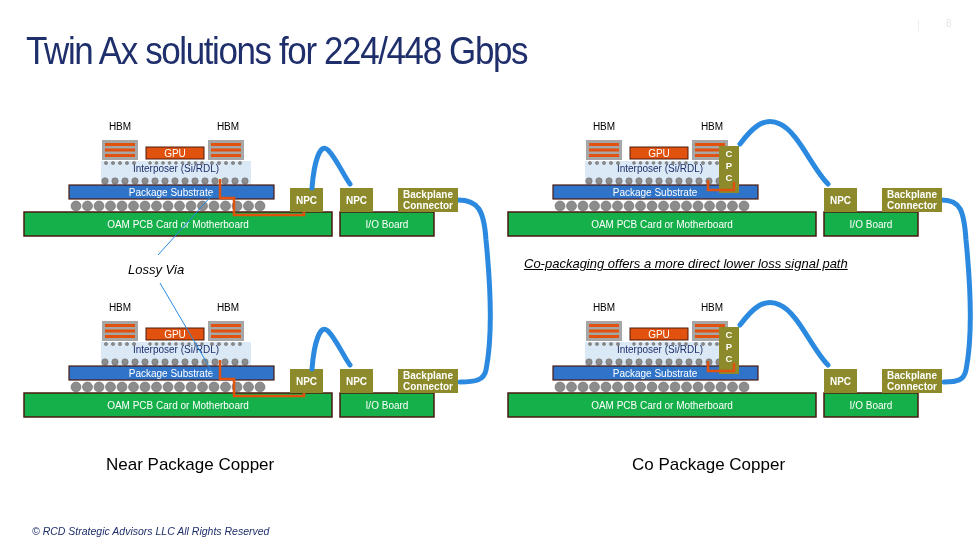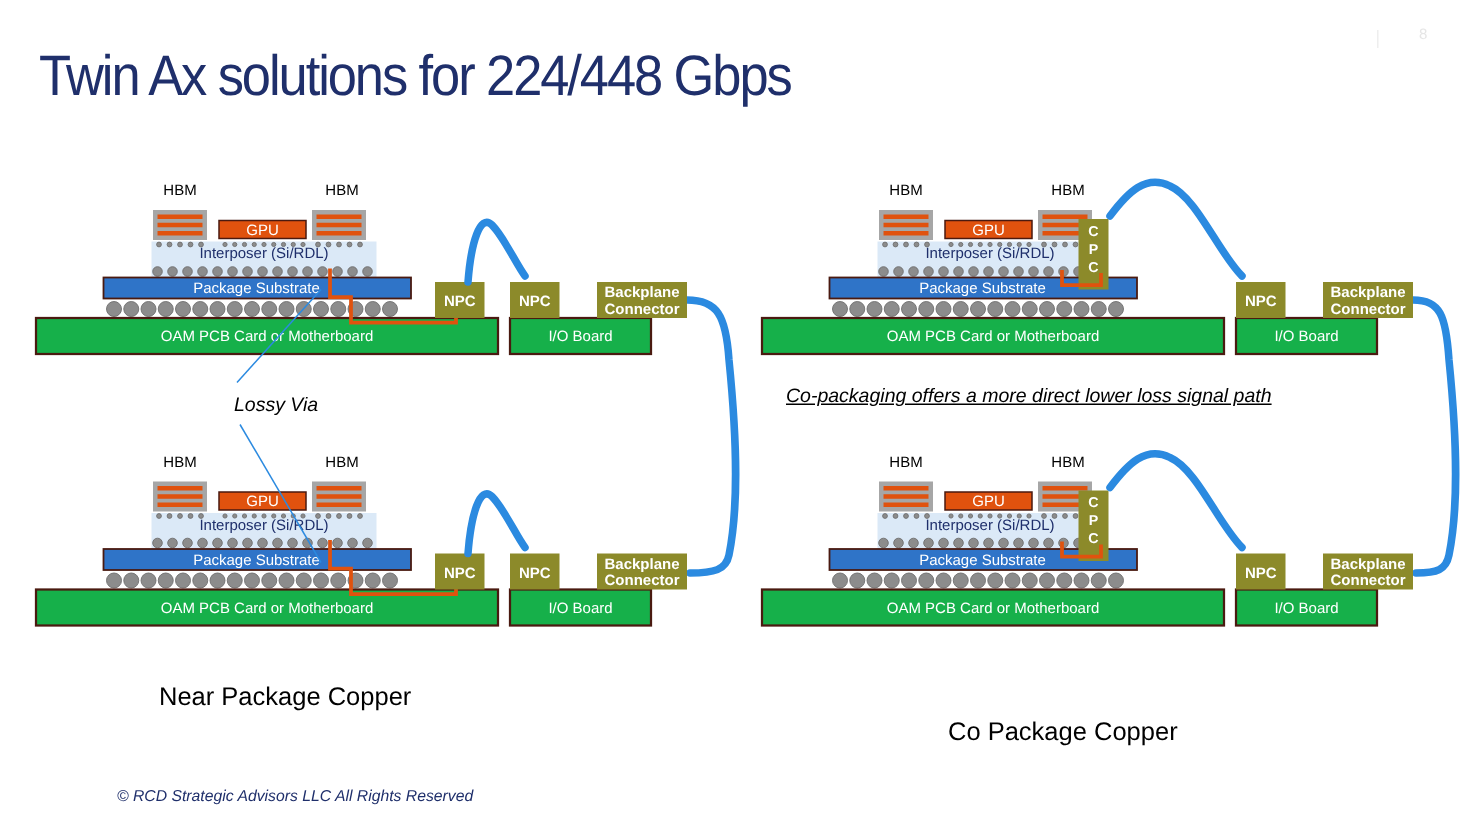--- a/index.html
+++ b/index.html
@@ -3,21 +3,21 @@
 <meta charset="utf-8">
 <style>
   html, body { margin:0; padding:0; background:#ffffff; }
   body { width:980px; height:551px; position:relative; overflow:hidden; font-family:"Liberation Sans", sans-serif; }
   .title { position:absolute; left:26px; top:30px; font-size:38px; color:#1f2f6b; letter-spacing:-1.5px; font-family:"Liberation Sans", sans-serif; transform:scaleX(0.92); transform-origin:left; }
   .pagenum { position:absolute; left:946px; top:18px; font-size:10px; color:#e6e6e6; }
   .pagebar { position:absolute; left:918px; top:20px; width:1px; height:12px; background:#eeeeee; }
   svg#diagram { position:absolute; left:0; top:0; }
   .caption { position:absolute; font-size:17px; color:#000; }
   .note { position:absolute; font-size:13px; font-style:italic; color:#000; }
-  .footer { position:absolute; left:32px; top:525px; font-size:10.5px; font-style:italic; color:#1f2f6b;margin-left:46px; }
+  .footer { position:absolute; left:32px; top:525px; font-size:10.5px; font-style:italic; color:#1f2f6b; }
 </style>
 </head>
 <body>
 
 <div class="title">Twin Ax solutions for 224/448 Gbps</div>
 <div class="pagebar"></div>
 <div class="pagenum">8</div>
 
 <svg id="diagram" width="980" height="551">
 
@@ -411,17 +411,17 @@
         <rect x="374" y="-24" width="60" height="24" fill="#8c8a2a"></rect>
         <text x="404" y="-14" font-family="Liberation Sans, sans-serif" font-size="10" fill="#fff" text-anchor="middle" font-weight="bold">Backplane</text>
         <text x="404" y="-3" font-family="Liberation Sans, sans-serif" font-size="10" fill="#fff" text-anchor="middle" font-weight="bold">Connector</text>
       </g>
     </g>
 
   <line x1="158" y1="255" x2="214" y2="193" stroke="#2b8ae0" stroke-width="1"></line>
   <line x1="160" y1="283" x2="214" y2="375" stroke="#2b8ae0" stroke-width="1"></line>
 </svg>
 
-<div class="note" style="left:128px;top:262px;margin-left:28px;">Lossy Via</div>
+<div class="note" style="left:128px;top:262px;">Lossy Via</div>
 <div class="note" style="left:524px;top:256px;text-decoration:underline;">Co-packaging offers a more direct lower loss signal path</div>
 <div class="caption" style="left:106px;top:455px;">Near Package Copper</div>
-<div class="caption" style="left:632px;top:455px;margin-top:23px;">Co Package Copper</div>
+<div class="caption" style="left:632px;top:455px;">Co Package Copper</div>
 <div class="footer">© RCD Strategic Advisors LLC All Rights Reserved</div>
 
 </body></html>

